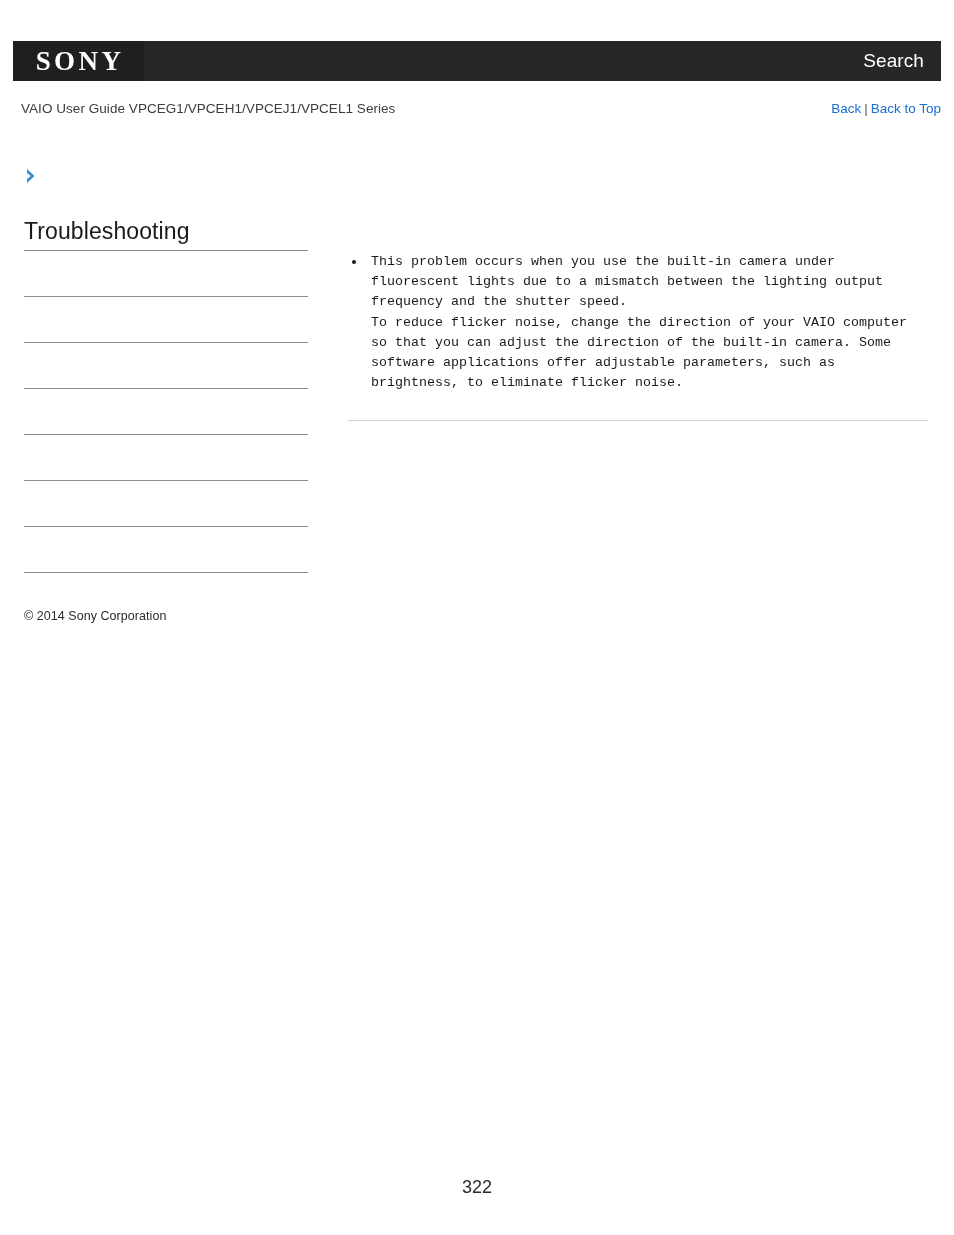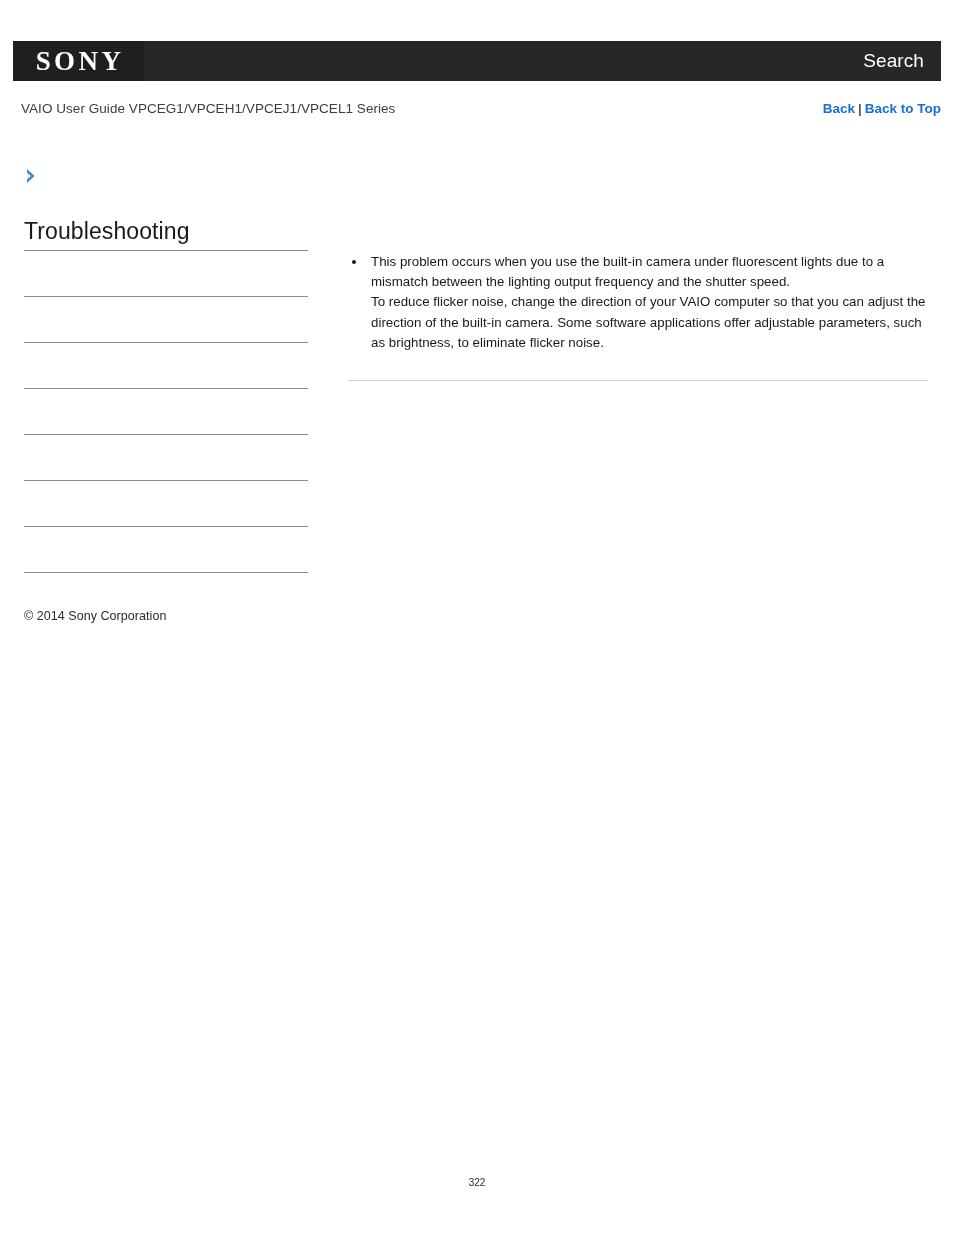--- a/index.html
+++ b/index.html
@@ -70,21 +70,20 @@
     letter-spacing: 0.05px;
     white-space: nowrap;
   }
   .nav-links {
     position: absolute;
     right: 0;
     top: 0;
     font-size: 13.5px;
     color: #1f6fd0;
     white-space: nowrap;
-    font-weight: bold;
   }
   .nav-links a {
     color: #1a6fd4;
     text-decoration: none;
     cursor: pointer;
   }
   .nav-sep {
     color: #555;
     padding: 0 3px;
   }
@@ -151,20 +150,21 @@
     margin: 0;
     padding: 0;
   }
   .bullet-item {
     position: relative;
     padding-left: 23px;
     font-size: 13.3px;
     line-height: 20.2px;
     color: #1a1a1a;
     letter-spacing: 0.02px;
+    font-family: Liberation Mono, monospace;
   }
   .bullet-item::before {
     content: "";
     position: absolute;
     left: 4px;
     top: 8px;
     width: 4px;
     height: 4px;
     border-radius: 50%;
     background: #1a1a1a;
@@ -176,21 +176,21 @@
     width: 580px;
   }
 
   
   .page-number {
     position: absolute;
     left: 0;
     right: 0;
     top: 1177px;
     text-align: center;
-    font-size: 10px;
+    font-size: 18px;
     color: #2b2b2b;
   }
 </style>
 </head>
 <body>
 
 <div class="header-bar">
   <div class="logo-block">
     <span class="sony-logo">SONY</span>
   </div>

